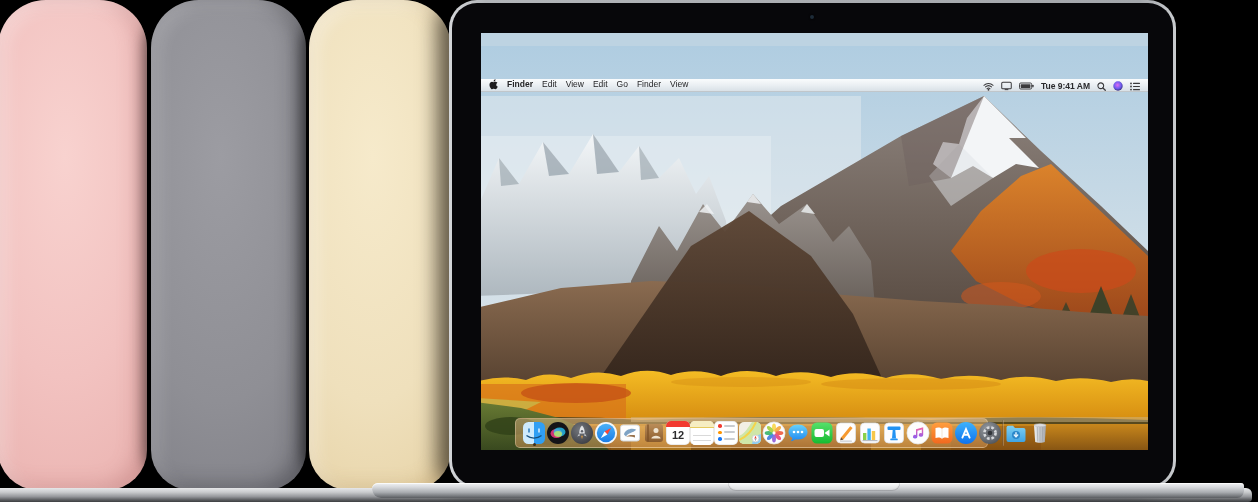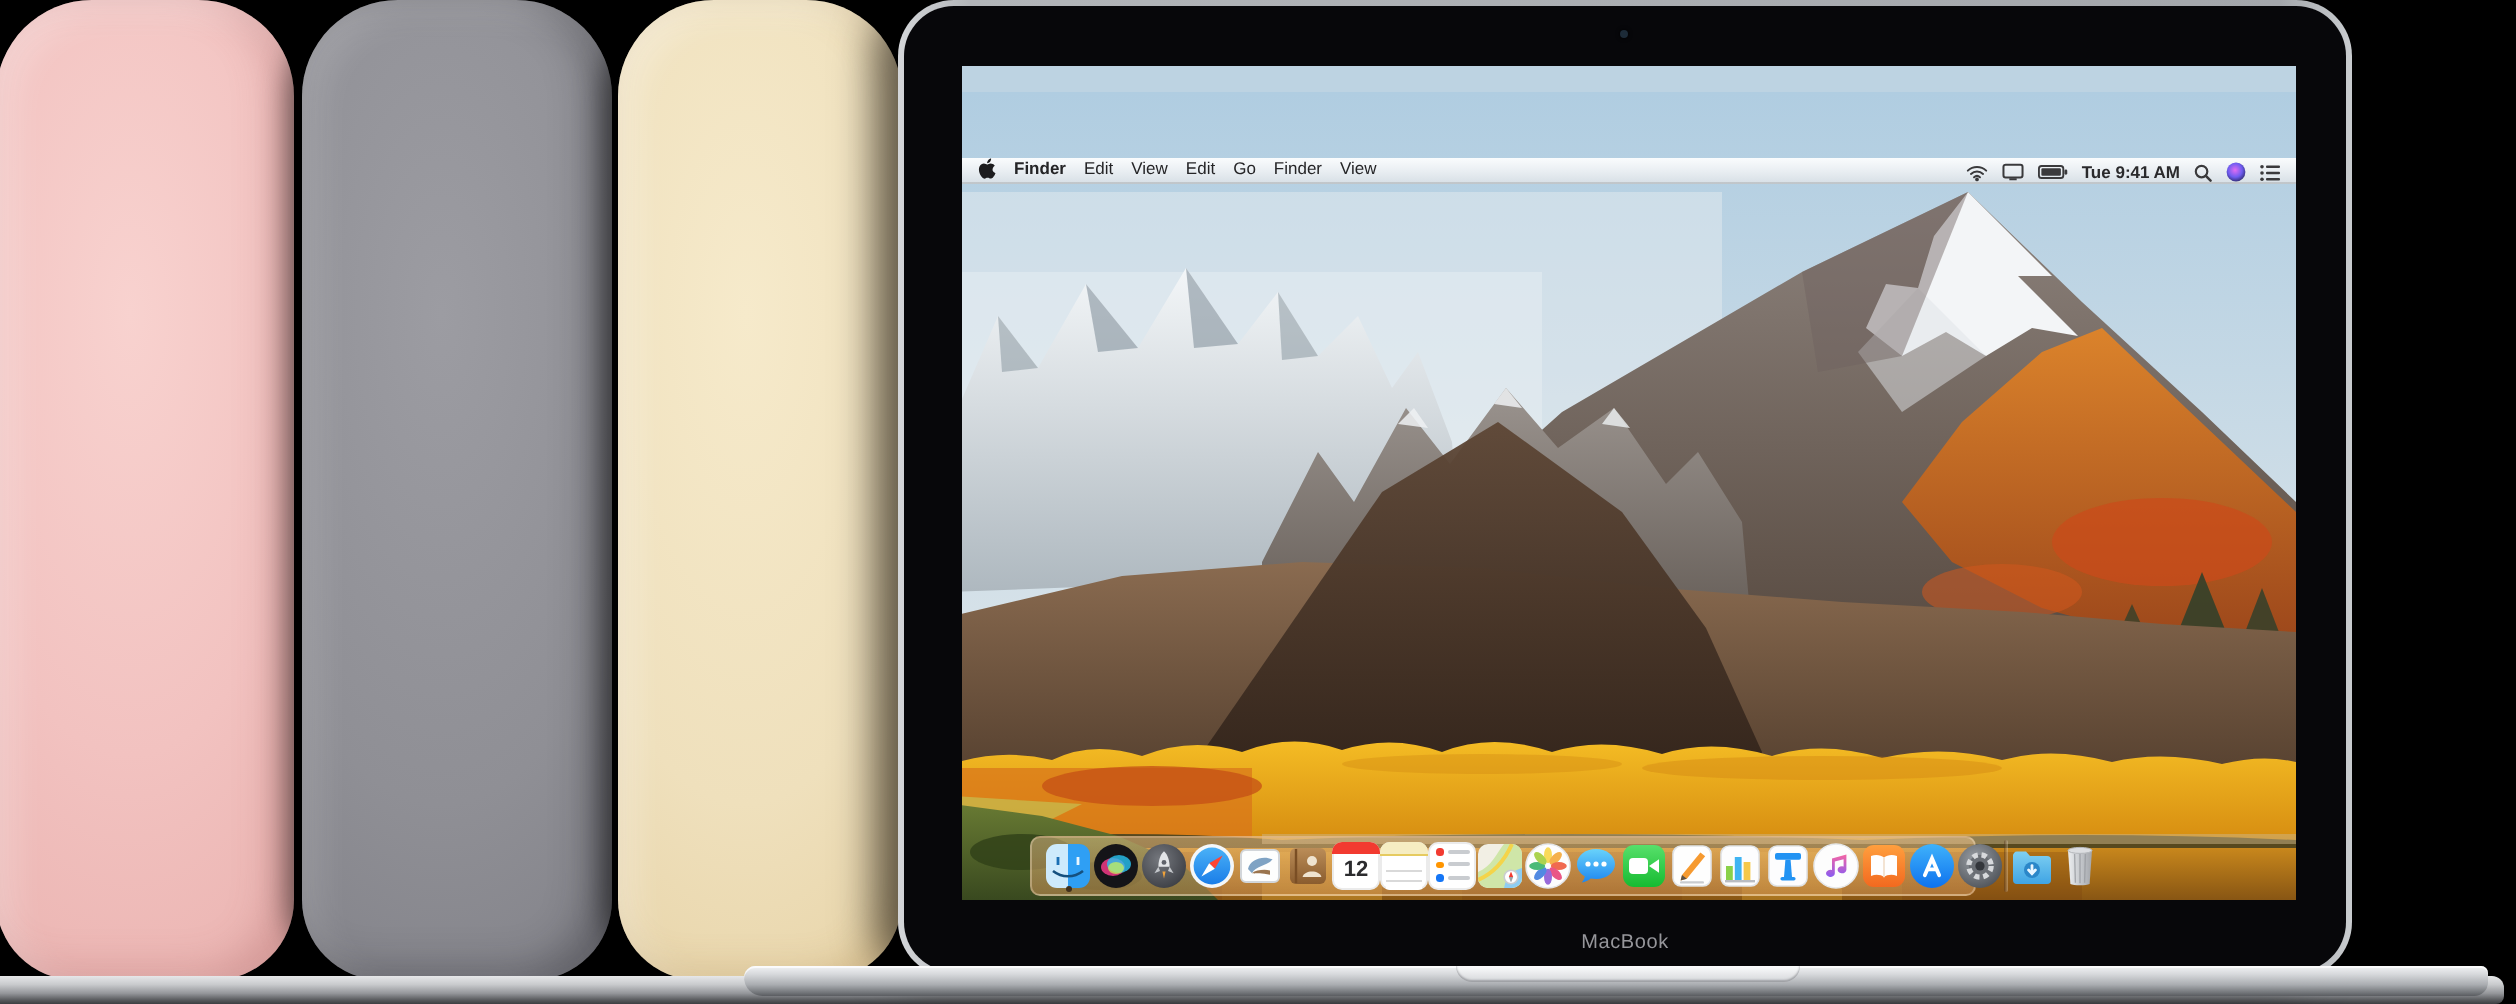--- a/index.html
+++ b/index.html
@@ -545,21 +545,20 @@
                   <line x1="14.7" y1="6" x2="14.3" y2="20.4"></line>
                 </g>
               </svg>
           </div>
 
           <div class="run-dot"></div>
         </div>
 
       </div>
 
-      <div class="chin-label">MacBook</div>
     </div>
   </div>
 
   <div class="base">
     <div class="base-notch"></div>
   </div>
 
 </div>
 
 </body></html>

